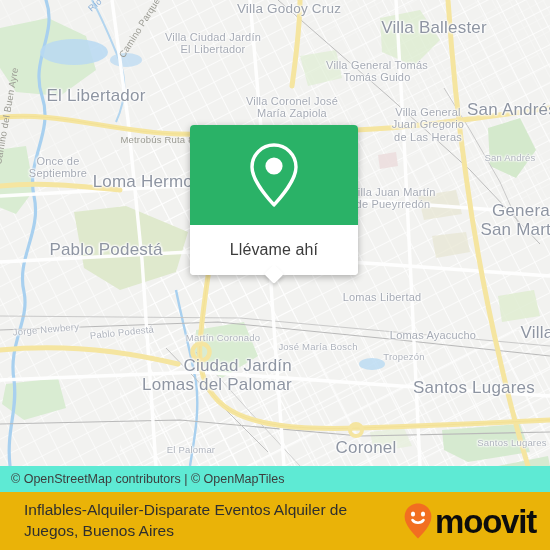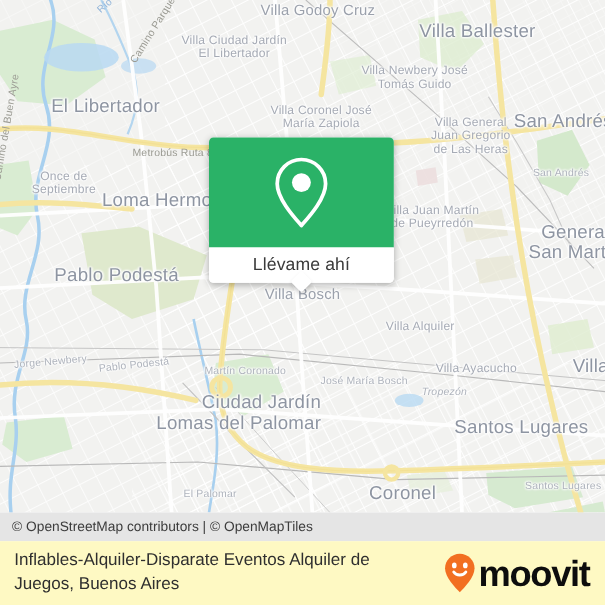--- a/index.html
+++ b/index.html
@@ -49,21 +49,21 @@
     overflow: visible;
     background: #fff;
   }
   .card-top {
     height: 100px;
     background: #2ab267;
     border-radius: 4px 4px 0 0;
     display: flex; align-items: center; justify-content: center;
   }
   .card-bottom {
-    height: 32px;
+    height: 50px;
     background: #ffffff;
     border-radius: 0 0 4px 4px;
     display: flex; align-items: center; justify-content: center;
     position: relative;
   }
   .card-cta {
     font-size: 16px;
     color: #3b3b3b;
     letter-spacing: .1px;
   }
@@ -74,32 +74,32 @@
     background: #fff;
     transform: rotate(45deg);
     border-radius: 2px;
     box-shadow: 2px 2px 4px rgba(0,0,0,.16);
   }
 
   
   .attrib {
     position: absolute; left: 0; top: 466px;
     width: 550px; height: 26px;
-    background: #e5e5e5;
+    background: #5eead4;
     display: flex; align-items: center;
     padding-left: 11px;
     font-size: 12.5px;
     color: #3d3d3d;
   }
   .brandbar {
     position: absolute; left: 0; top: 492px;
     width: 550px; height: 58px;
-    background: #fef9c3;
+    background: #eab308;
     display: flex; align-items: center;
-    padding: 0 14px 0 13px;
+    padding: 0 14px 0 24px;
   }
   .brand-title {
     flex: 1;
     font-size: 15.5px;
     color: #2f2f2f;
     line-height: 1.35;
     padding-right: 10px;
   }
   .moovit {
     display: flex; align-items: center; gap: 2px; flex: none;
@@ -203,49 +203,49 @@
       <circle cx="356" cy="430" r="6" fill="none" stroke="#f5e5a0" stroke-width="4"></circle>
     </svg>
 
     <div id="map-labels">
         <div class="lbl town" style="left: 289px; top: 9px;">Villa Godoy Cruz</div>
         <div class="lbl city" style="left: 434px; top: 28px;">Villa Ballester</div>
         <div class="lbl sub" style="left: 213px; top: 43px; text-align: center;">Villa Ciudad Jardín
 El Libertador</div>
         <div class="lbl road" style="left: 140px; top: 28px; transform: translate(-50%, -50%) rotate(-58deg);">Camino Parque</div>
         <div class="lbl water" style="left: 95px; top: 5px; transform: translate(-50%, -50%) rotate(-42deg);">Río</div>
-        <div class="lbl sub" style="left: 377px; top: 71px;">Villa Newbery José
+        <div class="lbl sub" style="left: 377px; top: 71px;">Villa General Tomás
 Tomás Guido</div>
         <div class="lbl city" style="left: 96px; top: 96px;">El Libertador</div>
         <div class="lbl sub" style="left: 292px; top: 107px;">Villa Coronel José
 María Zapiola</div>
         <div class="lbl sub" style="left: 428px; top: 124px;">Villa General
 Juan Gregorio
 de Las Heras</div>
         <div class="lbl city" style="left: 512px; top: 110px;">San Andrés</div>
         <div class="lbl road" style="left: 7px; top: 116px; transform: translate(-50%, -50%) rotate(-80deg);">Camino del Buen Ayre</div>
         <div class="lbl road" style="left: 157px; top: 140px;">Metrobús Ruta 8</div>
         <div class="lbl sub" style="left: 58px; top: 167px;">Once de
 Septiembre</div>
         <div class="lbl city" style="left: 152px; top: 182px;">Loma Hermosa</div>
         <div class="lbl tiny" style="left: 510px; top: 158px;">San Andrés</div>
         <div class="lbl sub" style="left: 393px; top: 198px;">Villa Juan Martín
 de Pueyrredón</div>
         <div class="lbl city" style="left: 523px; top: 220px;">General
 San Martín</div>
         <div class="lbl city" style="left: 106px; top: 250px;">Pablo Podestá</div>
         <div class="lbl town" style="left: 275px; top: 267px;">Villa Bosch</div>
-        <div class="lbl sub" style="left: 382px; top: 297px;">Villa Alquiler</div>
+        <div class="lbl sub" style="left: 382px; top: 297px;">Lomas Libertad</div>
         <div class="lbl tiny" style="left: 46px; top: 330px; transform: translate(-50%, -50%) rotate(-5deg);">Jorge Newbery</div>
         <div class="lbl tiny" style="left: 122px; top: 333px; transform: translate(-50%, -50%) rotate(-6deg);">Pablo Podestá</div>
         <div class="lbl tiny" style="left: 223px; top: 338px;">Martín Coronado</div>
-        <div class="lbl sub" style="left: 433px; top: 335px;">Villa Ayacucho</div>
+        <div class="lbl sub" style="left: 433px; top: 335px;">Lomas Ayacucho</div>
         <div class="lbl city" style="left: 537px; top: 333px;">Villa</div>
-        <div class="lbl tiny" style="left: 331px; top: 347px; text-align: right;">José María Bosch</div>
-        <div class="lbl tiny" style="left: 404px; top: 357px; font-style: italic;">Tropezón</div>
+        <div class="lbl tiny" style="left: 318px; top: 347px; text-align: right;">José María Bosch</div>
+        <div class="lbl tiny" style="left: 404px; top: 357px;">Tropezón</div>
         <div class="lbl city" style="left: 217px; top: 375px; text-align: right;">Ciudad Jardín
 Lomas del Palomar</div>
         <div class="lbl city" style="left: 474px; top: 388px;">Santos Lugares</div>
         <div class="lbl tiny" style="left: 191px; top: 450px;">El Palomar</div>
         <div class="lbl city" style="left: 366px; top: 448px;">Coronel</div>
         <div class="lbl tiny" style="left: 512px; top: 443px;">Santos Lugares</div>
       </div>
 
     <div class="card">
       <div class="card-top">

